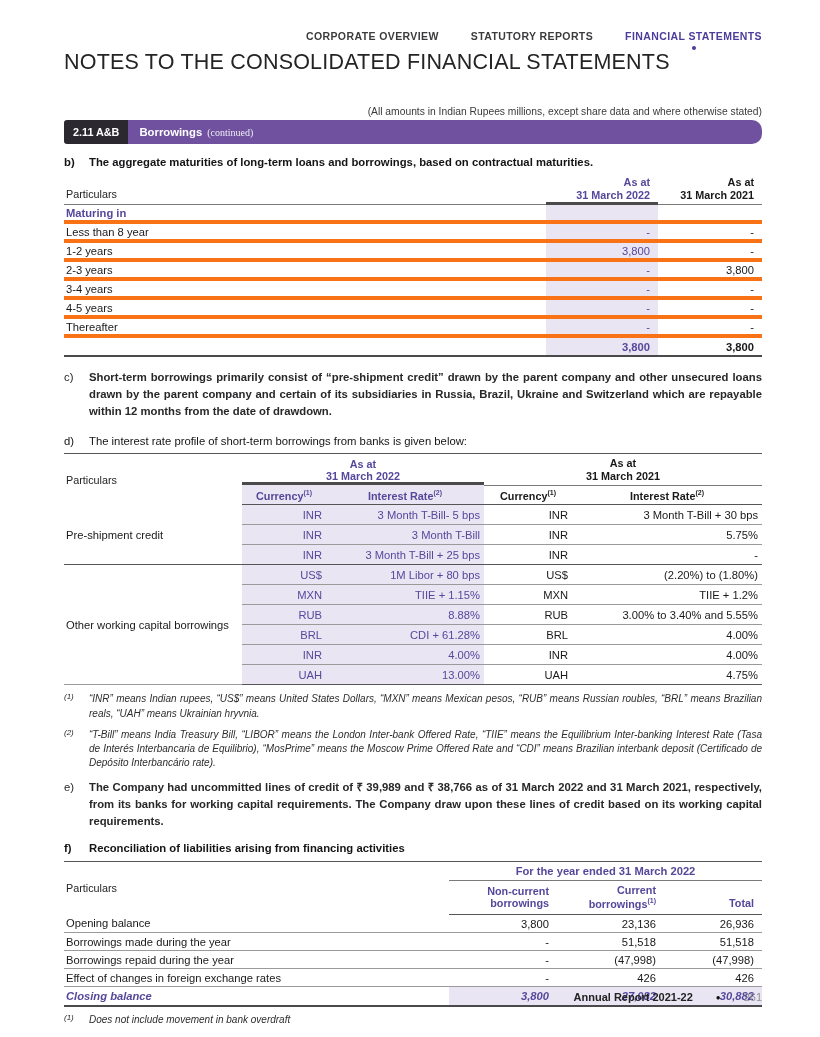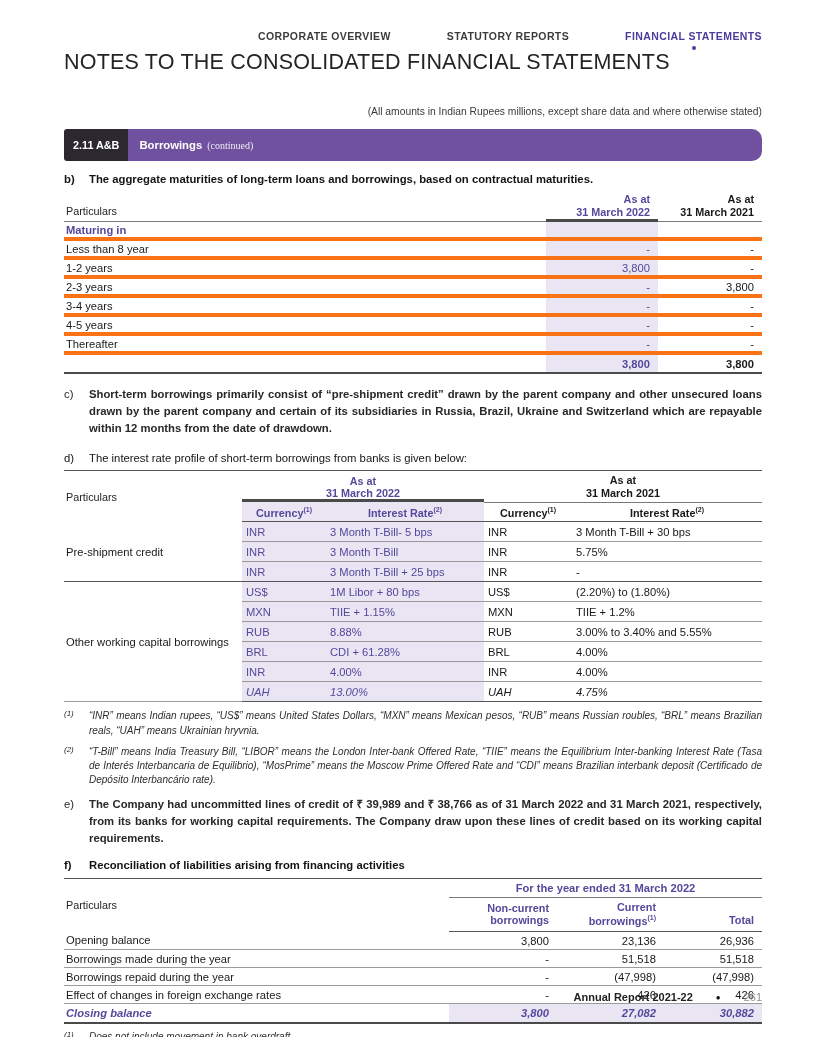--- a/index.html
+++ b/index.html
@@ -2,32 +2,32 @@
 <html><head>
 <meta charset="utf-8">
 <style>
   * { margin:0; padding:0; box-sizing:border-box; }
   body { background:#c8c8c8; font-family:"Liberation Sans", sans-serif; }
   .page { width:820px; height:1037px; background:#ffffff; position:relative; overflow:hidden;
           color:#1e1e20; margin:0 auto; }
   .content { position:absolute; left:64px; right:58px; top:0; }
 
   
-  .nav { display:flex; justify-content:flex-end; gap:56px; padding-top:30px;
+  .nav { display:flex; justify-content:flex-end; gap:32px; padding-top:30px;
          font-size:10.5px; font-weight:bold; letter-spacing:.4px; color:#3b3b3d; }
   .nav-item { text-align:center; cursor:pointer; }
   .nav-item.active { color:#4c3c9c; }
   .nav-dot { display:block; width:4px; height:4px; border-radius:50%; background:#4c3c9c; margin:4px auto 0; }
 
   .title { font-size:21.5px; font-weight:500; letter-spacing:.2px; color:#242426; }
 
   .amounts { margin-top:31px; text-align:right; font-size:10.3px; color:#3a3a3c; }
 
   
-  .secbar { margin-top:12px; display:flex; height:32px; border-radius:3px 10px 10px 3px; overflow:hidden; }
+  .secbar { margin-top:3px; display:flex; height:24px; border-radius:3px 10px 10px 3px; overflow:hidden; }
   .seccode { background:#2b2830; color:#fff; font-size:10.8px; font-weight:bold;
              display:flex; align-items:center; padding:0 9px; white-space:nowrap; }
   .sectitle { flex:1; background:#6f519f; color:#fff; display:flex; align-items:center; gap:5px; padding-left:11px; }
   .sectitle .t { font-weight:bold; font-size:11.3px; }
   .sectitle .cont { font-size:10px; opacity:.9;font-family:Liberation Serif, serif; }
 
   .item-heading { display:flex; margin-top:12px; font-weight:bold; font-size:11.3px; color:#141416; }
   .marker { width:25px; flex-shrink:0; }
 
   .para { display:flex; margin-top:12px; font-size:11.3px; line-height:1.5; color:#28282a; }
@@ -54,24 +54,24 @@
   .tb-b td.glbl { color:#55489b; font-weight:bold; padding-left:2px; }
   .tb-b tfoot td { border-bottom:2.5px solid #4a4a4a; font-weight:bold; padding-top:2.5px; padding-bottom:2.5px; }
 
   
   .tb-d { margin-top:6px; border-top:1.5px solid #555; border-bottom:1.5px solid #555; }
   .tb-d th.part { text-align:left; font-size:10.8px; vertical-align:middle; padding-left:2px; color:#232325; }
   .tb-d th.h22c { position:relative; text-align:center; padding:3px 0 2px; }
   .tb-d th.h22c::after { content:""; position:absolute; left:0; right:0; bottom:0; height:3px; background:#4a4a4a; }
   .tb-d th.h21c { text-align:center; padding:3px 0 2px; border-bottom:1px solid #7a7a7a; }
   .tb-d tr.sub th { font-weight:bold; font-size:10.8px; text-align:center; padding:3px 4px; border-bottom:1.5px solid #555; }
-  .tb-d td { text-align:left; padding:3.5px 4px; border-bottom:1px solid #9a9a9a; }
+  .tb-d td { text-align:right; padding:3.5px 4px; border-bottom:1px solid #9a9a9a; }
   .tb-d td.plbl { text-align:left; padding-left:2px; vertical-align:middle; }
   .tb-d td.gend { border-bottom:1.5px solid #555; }
-  .tb-d tr:last-child td { border-bottom:none;font-style:italic; }
+  .tb-d tr:last-child td { border-bottom:none; }
   sup.s { font-size:7px; }
 
   
   .fn { display:flex; margin-top:7px; font-size:10px; font-style:italic; color:#2d2d2f; line-height:1.42; }
   .fn .fnm { width:25px; flex-shrink:0; font-size:8px; position:relative; top:-1px; }
   .fn .body { text-align:justify; }
 
   
   .tb-f { margin-top:7px; border-top:1.5px solid #555; }
   .tb-f th.part { text-align:left; font-size:10.8px; vertical-align:middle; padding-left:2px; color:#232325; }

